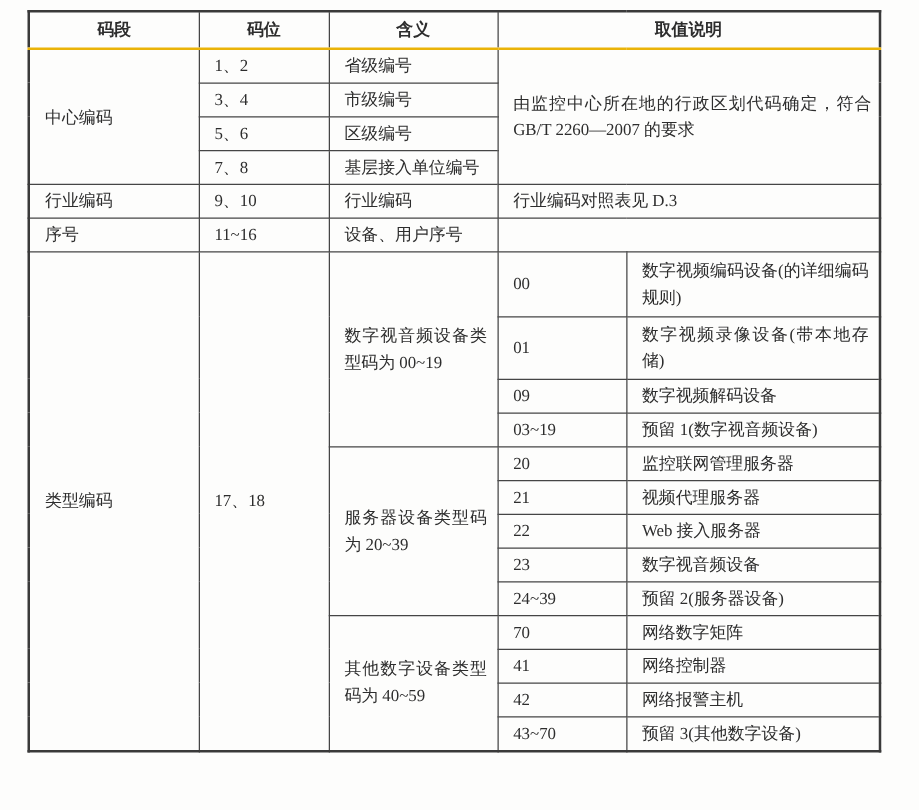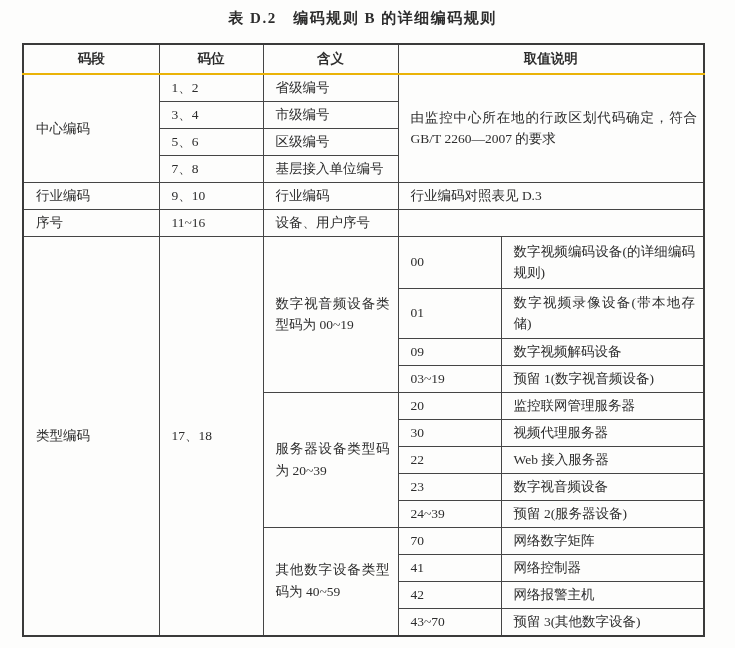--- a/index.html
+++ b/index.html
@@ -58,21 +58,20 @@
   .jst  { text-align: justify; margin-left: 35px; }
   td.group-meaning { padding-right: 8px; }
   td.dev-desc      { padding-right: 8px; }
   td.big-desc      { padding-right: 6px; }
 </style>
 </head>
 <body>
 
 <div class="doc">
 
-  <div class="title">表 D.2　编码规则 B 的详细编码规则</div>
 
   <table class="rules">
     <colgroup>
       <col class="c-seg">
         <col class="c-pos">
         <col class="c-mean">
         <col class="c-code">
         <col class="c-desc">
     </colgroup>
 
@@ -136,21 +135,21 @@
       <td>03~19</td>
       <td class="dev-desc">预留 1(数字视音频设备)</td>
     </tr>
 
     <tr class="r1">
       <td rowspan="5" class="jst group-meaning">服务器设备类型码为 20~39</td>
       <td>20</td>
       <td class="dev-desc">监控联网管理服务器</td>
     </tr>
     <tr class="r1">
-      <td>30</td>
+      <td>21</td>
       <td class="dev-desc">视频代理服务器</td>
     </tr>
     <tr class="r1">
       <td>22</td>
       <td class="dev-desc">Web 接入服务器</td>
     </tr>
     <tr class="r1">
       <td>23</td>
       <td class="dev-desc">数字视音频设备</td>
     </tr>

